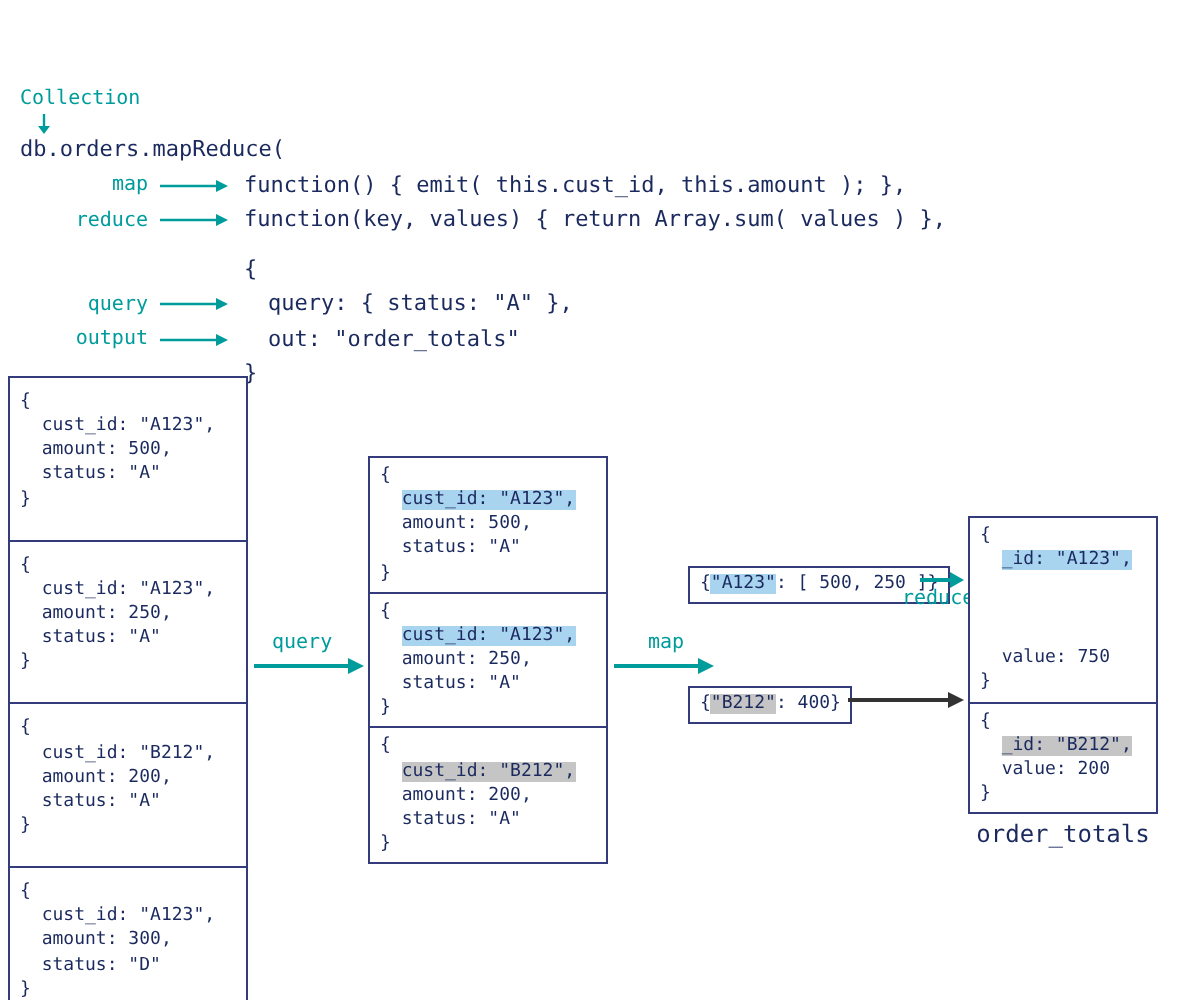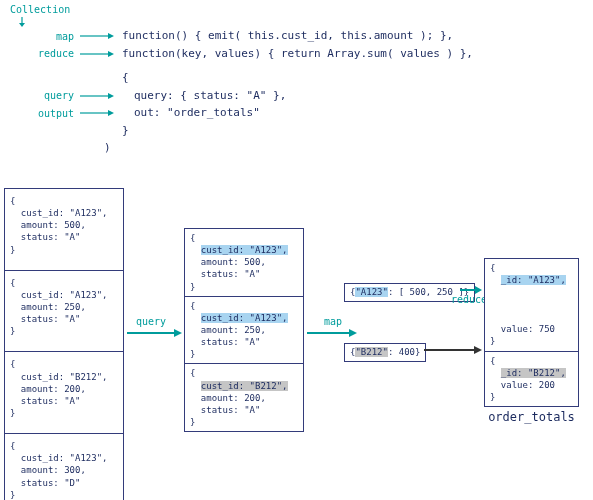--- a/index.html
+++ b/index.html
@@ -7,21 +7,21 @@
     margin: 0;
     padding: 8px;
     font-family: "Menlo", "Consolas", monospace;
     font-size: 10px;
     color: #1b2a5e;
     background: #fff;
     width: 593px;
     height: 500px;
     position: relative;
   }
-  .teal { color: #009c9c; }
+  .teal { color: #009c9c; margin-top: 40px; }
   .dark { color: #1b2a5e; }
   .code-header {
     position: absolute;
     top: 2px;
     left: 10px;
     width: 560px;
     line-height: 1.5;
   }
   .col-label {
     font-size: 10px;
@@ -105,20 +105,21 @@
 </style>
 </head>
 <body>
 
 <div class="code-header">
   <div class="teal col-label">Collection</div>
   <svg class="clabel-svg" width="14" height="10" style="margin-left:8px;">
     <line x1="4" y1="0" x2="4" y2="7" stroke="#009c9c" stroke-width="1.2"></line>
     <polygon points="4,10 1,6 7,6" fill="#009c9c"></polygon>
   </svg>
+  <div class="main-call dark">db.orders.mapReduce(</div>
 
   <div class="arg-row">
     <span class="arg-label">map</span>
     <span class="arr">
       <svg width="34" height="8">
           <line x1="0" y1="4" x2="28" y2="4" stroke="#009c9c" stroke-width="1.2"></line>
           <polygon points="34,4 28,1 28,7" fill="#009c9c"></polygon>
         </svg>
     </span>
     <span class="arg-code">function() { emit( this.cust_id, this.amount ); },</span>

